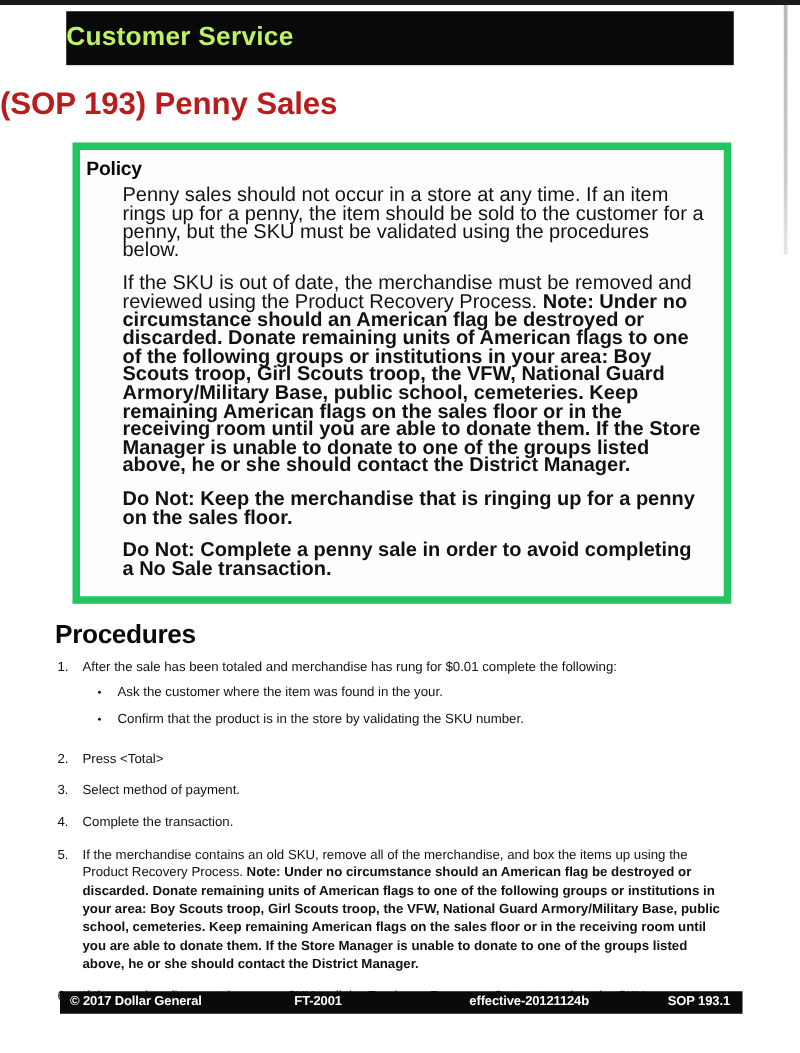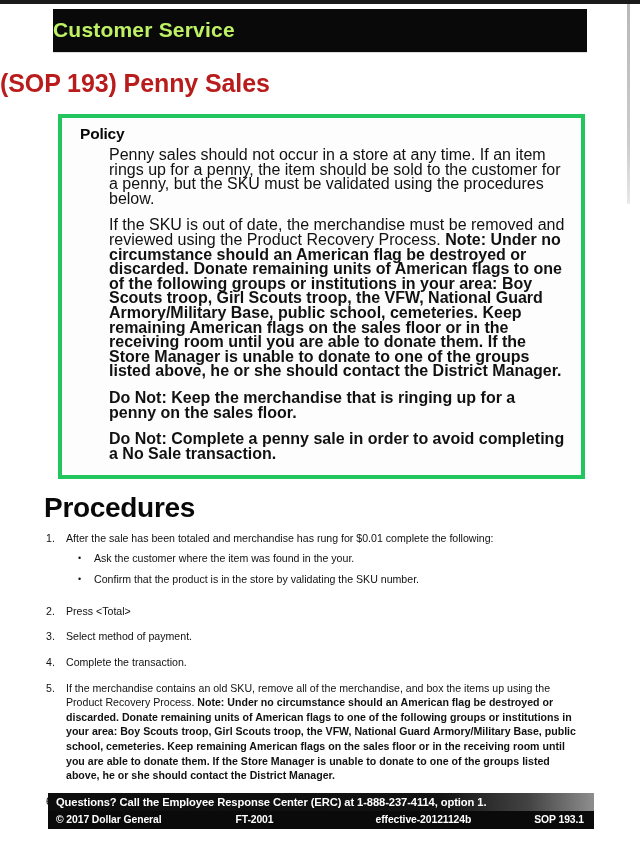--- a/index.html
+++ b/index.html
@@ -61,22 +61,22 @@
     margin: 17px 0 0 0;
     font-weight: bold;
     font-size: 25px;
     color: #b91c1c;
     letter-spacing: -0.1px;
   }
 
   
   .policy-box {
     margin: 16px 55px 0 58px;
-    border: 4px solid #22c55e;
-    padding: 6px 10px 12px 18px;
+    border: 6px solid #22c55e;
+    padding: 6px 10px 12px 5px;
     background: #fdfdfd;
   }
   .policy-heading {
     font-size: 15.5px;
     font-weight: bold;
     color: #080808;
     margin: 1px 0 5px 0;
     letter-spacing: -0.2px;
   }
   .policy-body {
@@ -95,21 +95,21 @@
   .b  { font-weight: bold; }
   .donot {
     font-weight: bold;
     font-size: 11px;
     line-height: 15px;
   }
 
   
   .procedures-heading {
     margin: 13px 0 7px 44px;
-    font-size: 28px;
+    font-size: 21px;
     font-weight: bold;
     color: #090909;
     letter-spacing: -0.3px;
   }
   .proc-list {
     margin: 0 62px 0 44px;
   }
   .proc-item {
     display: flex;
     align-items: flex-start;
@@ -255,20 +255,19 @@
 
     <div class="proc-item">
       <div class="proc-num">6.</div>
       <div class="proc-text">If the merchandise contains a new SKU,  call the Employee Response Center to update the SKU.</div>
     </div>
 
   </div>
 </div>
 
 <div class="footer-wrap">
-  <div class="questions-bar">Questions?  Call the Employee Response Center (ERC) at 1-888-237-4114, option 1.</div>
   <div class="meta-bar">
     <span class="meta-copyright">© 2017 Dollar General</span>
     <span class="meta-form">FT-2001</span>
     <span class="meta-effective">effective-20121124b</span>
     <span class="meta-sop">SOP 193.1</span>
   </div>
 </div>
 
 </body></html>

